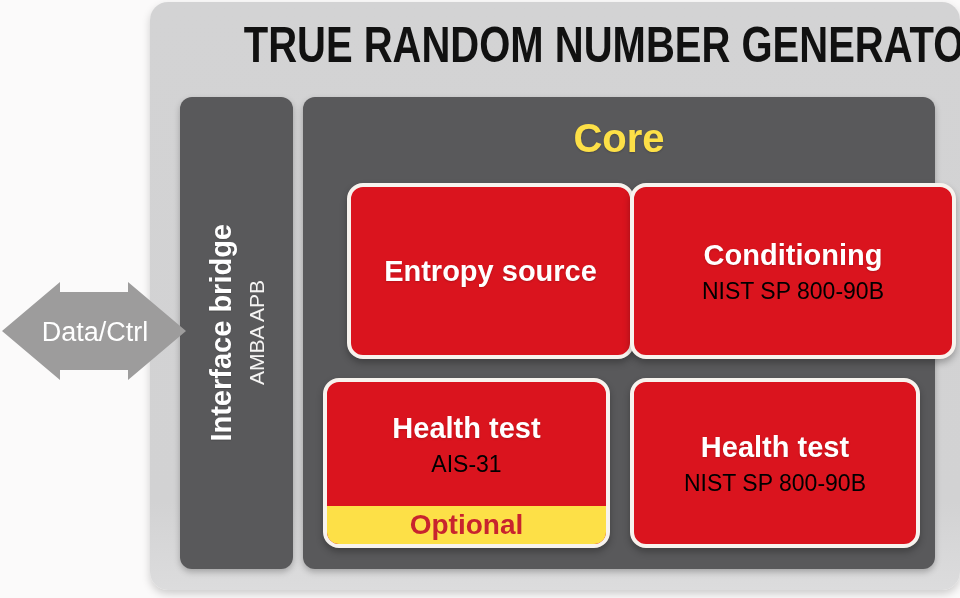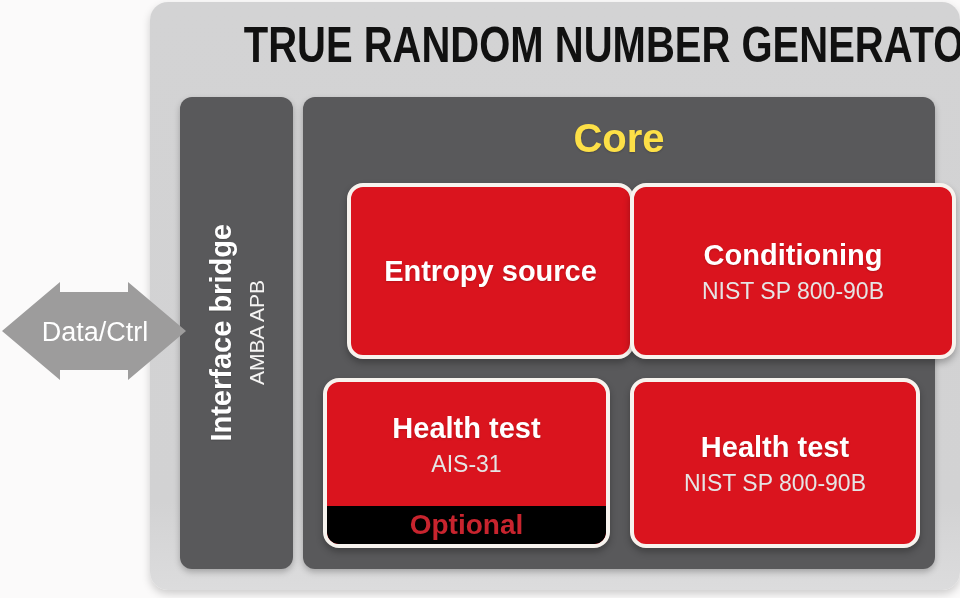--- a/index.html
+++ b/index.html
@@ -119,32 +119,32 @@
   }
   .block-label {
     color: #ffffff;
     font-size: 29px;
     font-weight: bold;
     line-height: 34px;
     text-shadow: 0 1px 2px rgba(0,0,0,0.18);
     white-space: nowrap;
   }
   .block-sub {
-    color: #e5e5e5;
+    color: #000000;
     font-size: 23px;
     line-height: 27px;
     white-space: nowrap;
   }
   .b1 { left: 20px;  top: 86px;  width: 287px; height: 176px; margin-left: 24px; }
   .b2 { left: 327px; top: 86px;  width: 326px; height: 176px; }
   .b3 { left: 20px;  top: 281px; width: 287px; height: 170px; }
   .b4 { left: 327px; top: 281px; width: 290px; height: 170px; }
   .optional-band {
     height: 38px;
-    background: #000000;
+    background: #fde047;
     border-radius: 0 0 11px 11px;
     display: flex;
     align-items: center;
     justify-content: center;
     color: #c8242e;
     font-size: 28px;
     font-weight: bold;
     line-height: 38px;
   }
   

